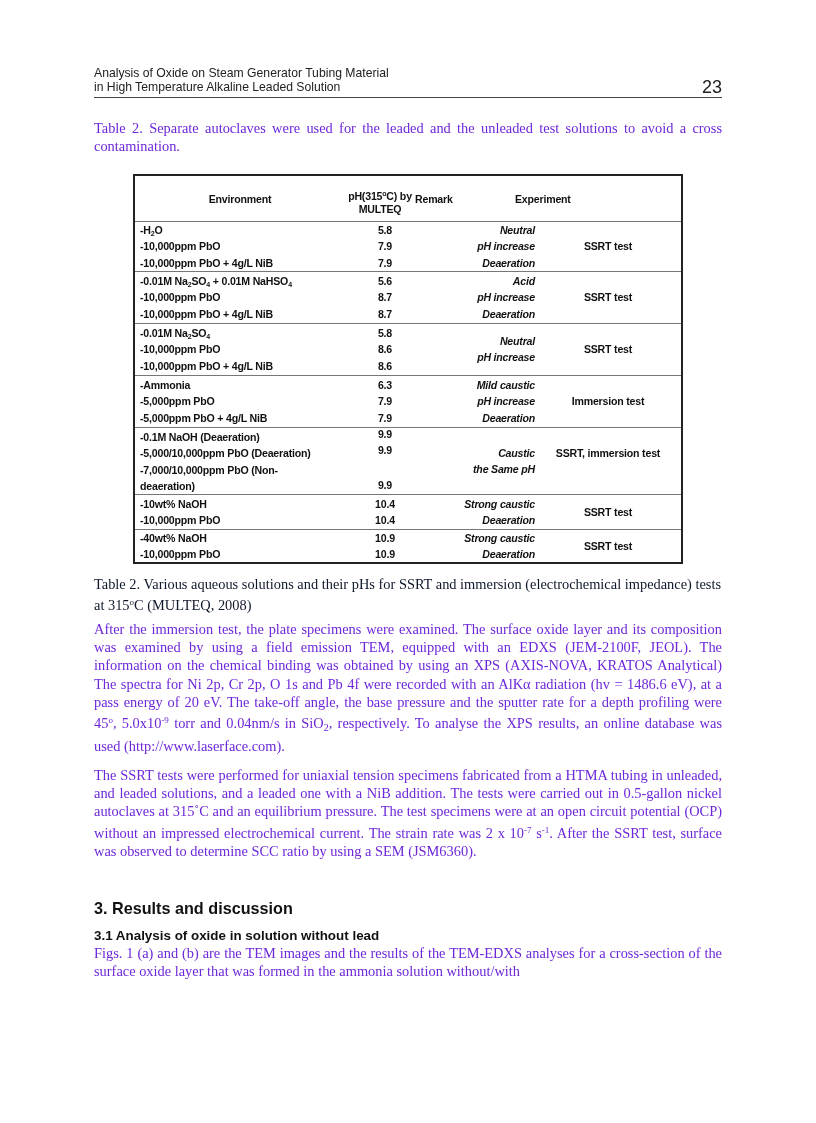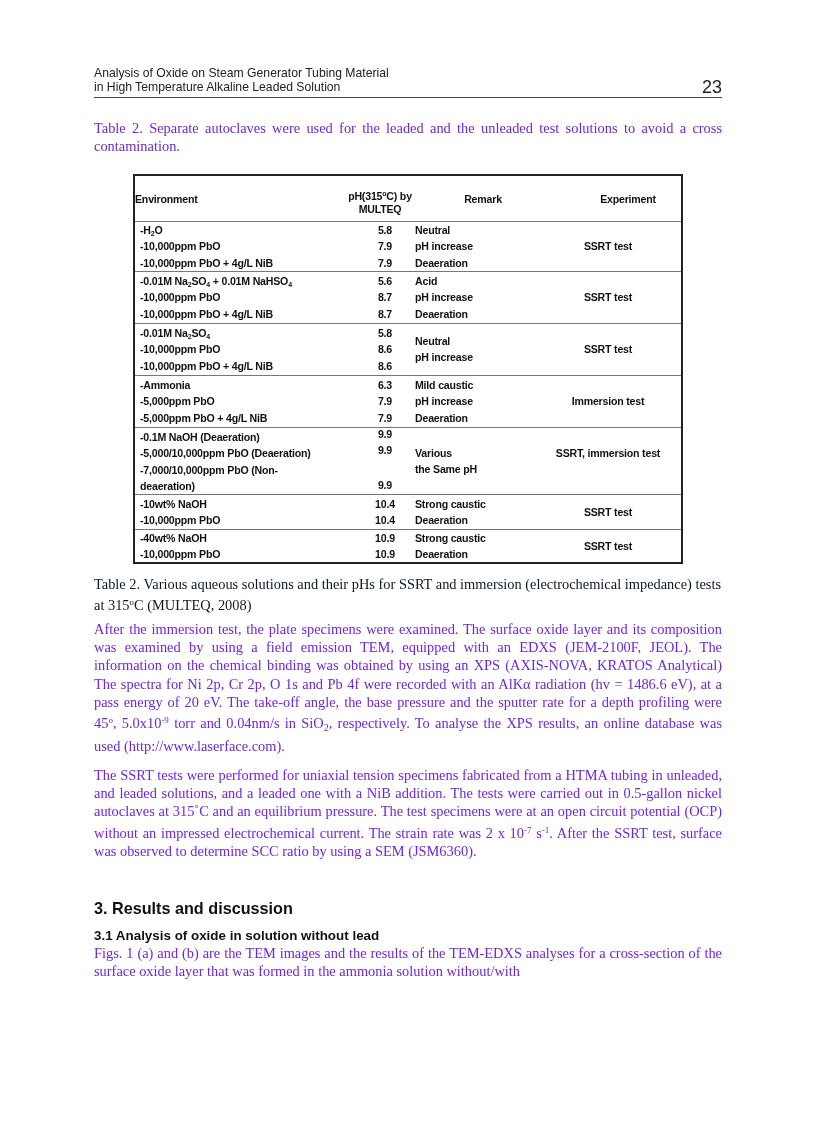--- a/index.html
+++ b/index.html
@@ -13,32 +13,32 @@
 
     .serif { font-family: "Liberation Serif", serif; font-size: 14.4px; line-height: 18.2px; color: #6d28d9; }
     .justify { text-align: justify; text-align-last: left; }
 
     .intro { position: absolute; left: 94px; top: 119px; width: 628px; }
 
     
     .tbl-wrap { position: absolute; left: 133px; top: 174px; width: 550px; height: 390px; border: 2px solid #222; box-sizing: border-box; font-family: "Liberation Sans", sans-serif; font-size: 10.6px; color: #111; font-weight: bold; letter-spacing: -0.2px; }
     .tbl-header { position: absolute; left: 0; top: 0; width: 546px; height: 45px; border-bottom: 1px solid #777; }
     .cell { position: absolute; }
-    .hdr-env { left: 0; width: 210px; top: 17px; text-align: left; }
+    .hdr-env { left: 0; width: 210px; top: 17px; text-align: center; }
     .hdr-ph  { left: 200px; width: 90px; top: 11px; text-align: center; line-height: 13px; }
-    .hdr-rem { left: 288px; width: 120px; top: 17px; text-align: center; }
-    .hdr-exp { left: 420px; width: 146px; top: 17px; text-align: center; }
+    .hdr-rem { left: 280px; width: 120px; top: 17px; }
+    .hdr-exp { left: 380px; width: 146px; top: 17px; }
     .sup { font-size: 7px; vertical-align: 4px; }
     .sub { font-size: 7px; vertical-align: -2px; }
 
     .tgroup { position: absolute; left: 0; width: 546px; border-bottom: 1px solid #777; box-sizing: border-box; }
     .tgroup.last { border-bottom: none; }
     .col-env { position: absolute; left: 5px; width: 210px; }
     .col-ph { position: absolute; left: 230px; width: 40px; text-align: center; }
-    .col-rem { position: absolute; left: 280px; width: 120px; text-align: left; }
+    .col-rem { position: absolute; left: 280px; width: 120px; text-align: right; font-style: italic; }
     .col-exp { position: absolute; left: 400px; width: 146px; text-align: center; }
     .line { display: block; height: 16.3px; line-height: 16.3px; white-space: nowrap; }
 
     .caption { position: absolute; left: 94px; top: 575px; width: 628px; font-family: "Liberation Serif", serif; font-size: 14.4px; line-height: 18.2px; color: #0f172a; }
     .sup-small { font-size: 9px; vertical-align: 5px; }
 
     .para1 { position: absolute; left: 94px; top: 620px; width: 628px; }
     .para2 { position: absolute; left: 94px; top: 766px; width: 628px; }
 
     .h-section { position: absolute; left: 94px; top: 899px; font-family: "Liberation Sans", sans-serif; font-weight: bold; font-size: 16.2px; color: #111; }
@@ -160,21 +160,21 @@
         <span class="line">-7,000/10,000ppm PbO (Non-</span>
         <span class="line">deaeration)</span>
       </div>
       <div class="col-ph" style="top:-2px">
         <span class="line">9.9</span>
         <span class="line">9.9</span>
         <span class="line"></span>
         <span class="line" style="margin-top:2px">9.9</span>
       </div>
       <div class="col-rem" style="top:17px">
-        <span class="line">Various</span>
+        <span class="line">Caustic</span>
         <span class="line">the Same pH</span>
       </div>
       <div class="col-exp" style="top:17px">
         <span class="line">SSRT, immersion test</span>
       </div>
     </div>
 
     <div class="tgroup" style="top:319px;height:35px;padding-left:32px;">
       <div class="col-env" style="top:1px">
         <span class="line">-10wt% NaOH</span>

